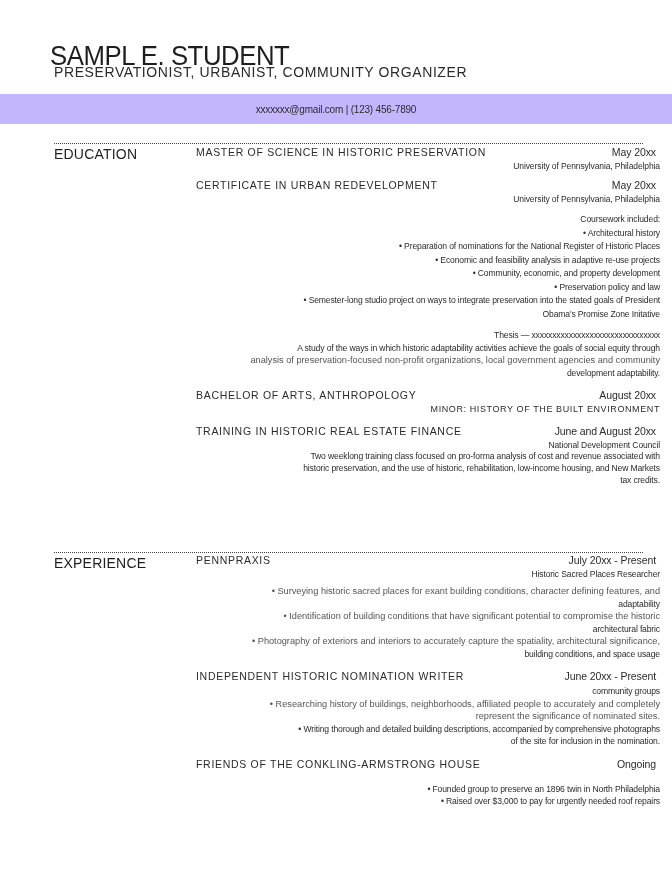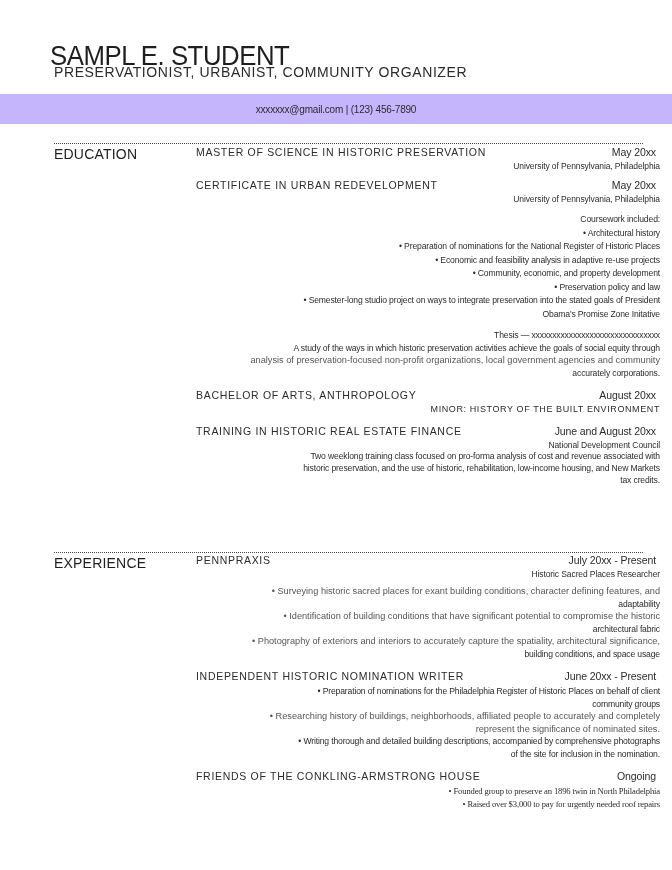--- a/index.html
+++ b/index.html
@@ -168,23 +168,23 @@
         <li>• Economic and feasibility analysis in adaptive re-use projects</li>
         <li>• Community, economic, and property development</li>
         <li>• Preservation policy and law</li>
         <li>• Semester-long studio project on ways to integrate preservation into the stated goals of President</li>
         <li>Obama's Promise Zone Initative</li>
       </ul>
     </div>
 
     <div style="margin-top:8px; line-height:12.5px;">
       <div class="small" style="line-height:12.5px;">Thesis — xxxxxxxxxxxxxxxxxxxxxxxxxxxxxxx</div>
-      <div class="small" style="line-height:12.5px;">A study of the ways in which historic preservation activities achieve the goals of social equity through</div>
+      <div class="small" style="line-height:12.5px;">A study of the ways in which historic adaptability activities achieve the goals of social equity through</div>
       <div class="light" style="line-height:12.5px;">analysis of preservation-focused non-profit organizations, local government agencies and community</div>
-      <div class="small" style="line-height:12.5px;">accurately corporations.</div>
+      <div class="small" style="line-height:12.5px;">development adaptability.</div>
     </div>
 
     <div class="entry" style="margin-top:10px;">
       <div class="entry-head">
         <span class="entry-title">BACHELOR OF ARTS, ANTHROPOLOGY</span>
         <span class="entry-date">August 20xx</span>
       </div>
       <div class="sub-caps" style="margin-top:3px;">MINOR: HISTORY OF THE BUILT ENVIRONMENT</div>
     </div>
 
@@ -230,38 +230,37 @@
       </ul>
     </div>
 
     <div class="entry" style="margin-top:10px;">
       <div class="entry-head">
         <span class="entry-title">INDEPENDENT HISTORIC NOMINATION WRITER</span>
         <span class="entry-date">June 20xx - Present</span>
       </div>
       <ul class="bullet-list" style="margin-top:3px; line-height:12.5px;">
         <li>
-          <div class="small" style="line-height:12.5px;">• Preparation of nominations for the Philadelphia Register of Historic Places on behalf of client</div>
           <div class="small" style="line-height:12.5px;">community groups</div>
         </li>
         <li>
           <div class="light">• Researching history of buildings, neighborhoods, affiliated people to accurately and completely</div>
           <div class="light">represent the significance of nominated sites.</div>
         </li>
         <li>
           <div class="small" style="line-height:12.5px;">• Writing thorough and detailed building descriptions, accompanied by comprehensive photographs</div>
           <div class="small" style="line-height:12.5px;">of the site for inclusion in the nomination.</div>
         </li>
       </ul>
     </div>
 
     <div class="entry" style="margin-top:10px;">
       <div class="entry-head">
         <span class="entry-title">FRIENDS OF THE CONKLING-ARMSTRONG HOUSE</span>
         <span class="entry-date">Ongoing</span>
       </div>
-      <ul class="bullet-list" style="margin-top:3px; line-height:12.5px;font-family:Liberation Serif, serif;">
+      <ul class="bullet-list" style="margin-top:13px; line-height:12.5px;">
         <li class="small" style="line-height:12.5px;">• Founded group to preserve an 1896 twin in North Philadelphia</li>
         <li class="small" style="line-height:12.5px;">• Raised over $3,000 to pay for urgently needed roof repairs</li>
       </ul>
     </div>
   </div>
 </div>
 
 </body></html>

